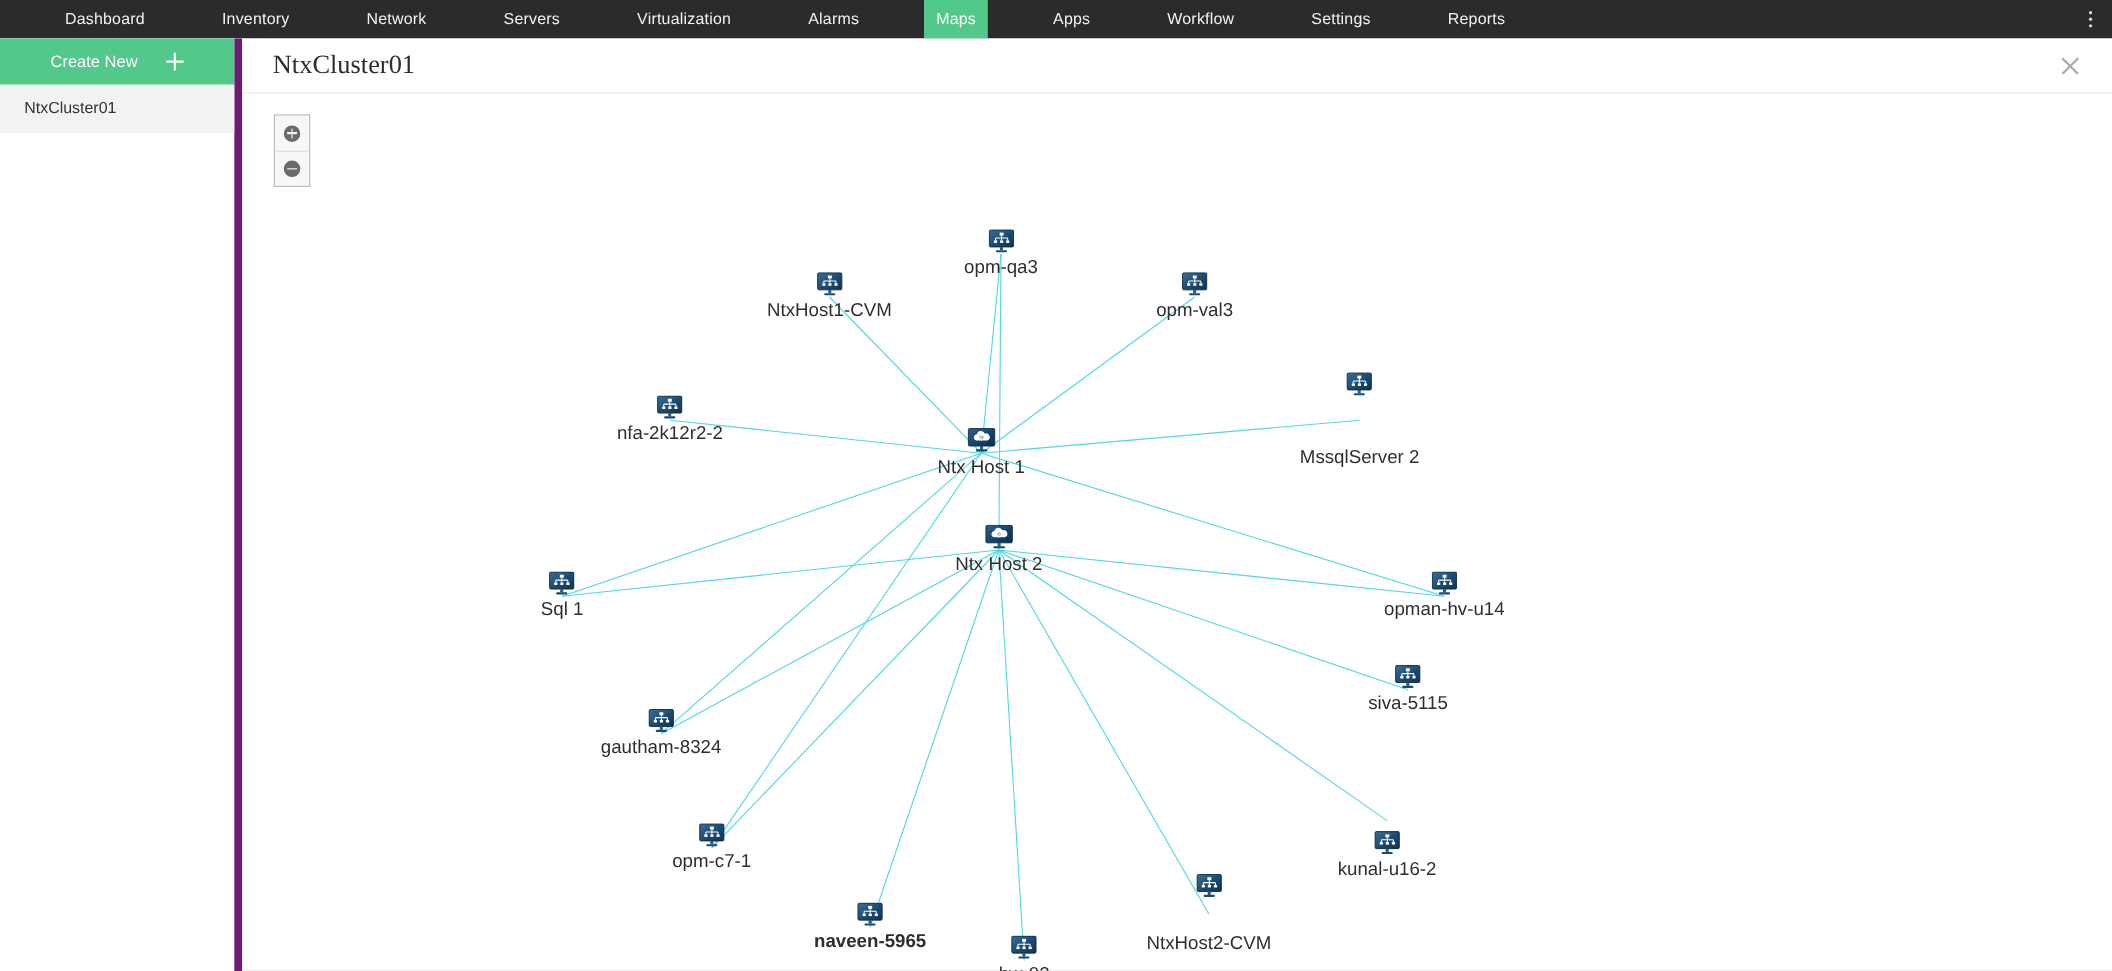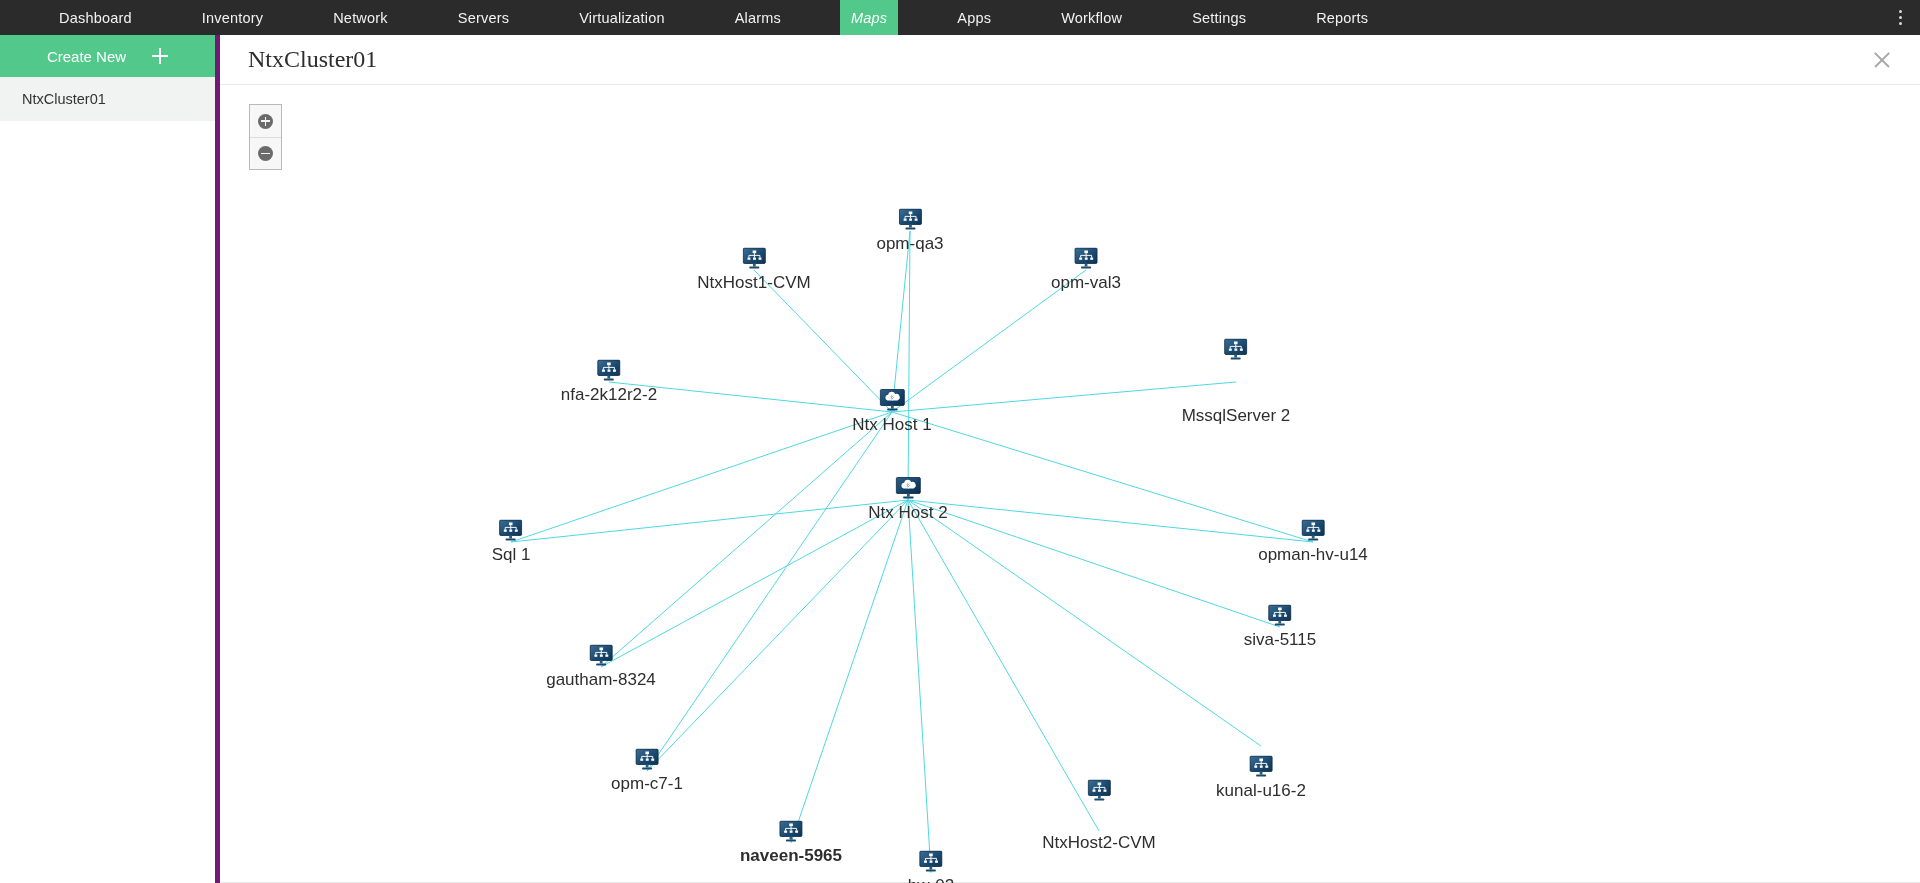--- a/index.html
+++ b/index.html
@@ -24,39 +24,39 @@
     display: flex; align-items: center; justify-content: center;
     padding: 0 11px;
     color: #f2f2f2;
     font-size: 14.5px;
     letter-spacing: .2px;
     cursor: pointer;
     white-space: nowrap;
     user-select: none;
     margin-left: 48px;
   }
-  .nav-item.active { background: #52c98b; color: #ffffff; font-style: italic; }
+  .nav-item.active { background: #52c98b; color: #ffffff; }
   .nav-spacer { flex: 1 1 auto; }
   .nav-kebab {
     width: 40px;
     display: flex; flex-direction: column;
     align-items: center; justify-content: center;
     gap: 3px; cursor: pointer;
   }
   .nav-kebab i {
     display: block; width: 3px; height: 3px;
     border-radius: 50%; background: #d8d8d8;
   }
 
   
   .sidebar {
     position: absolute; top: 35px; left: 0;
     width: 220px; height: 848px;
     background: #ffffff;
-    border-right: 5px solid #701a75;
+    border-right: 7px solid #701a75;
   }
   .create-new {
     height: 42px; background: #52c98b;
     display: flex; align-items: center; justify-content: center;
     gap: 26px; color: #ffffff; font-size: 15px; cursor: pointer;
     user-select: none;
   }
   .plus-icon {
     position: relative; width: 16px; height: 16px; display: block;
   }
@@ -479,21 +479,21 @@
     <rect x="10.3" y="3" width="3.6" height="2.7" fill="#ffffff"></rect>
     <path d="M12.1 5.7 v2.2 M6.6 7.9 h11 M6.6 7.9 v2.1 M12.1 7.9 v2.1 M17.6 7.9 v2.1" stroke="#ffffff" stroke-width="0.95" fill="none"></path>
     <rect x="5.2" y="10" width="2.9" height="2.3" fill="#ffffff"></rect>
     <rect x="10.7" y="10" width="2.9" height="2.3" fill="#ffffff"></rect>
     <rect x="16.2" y="10" width="2.9" height="2.3" fill="#ffffff"></rect>
     <rect x="10.6" y="16" width="2.8" height="3" fill="#2b5b7e"></rect>
     <rect x="7" y="19" width="10" height="1.9" rx="0.7" fill="#1b4a70"></rect>
   </svg>
           <div class="node-label">opm-c7-1</div>
         </div>
-        <div class="node" style="left: 879px; top: 730px; gap: 28px;">
+        <div class="node" style="left: 879px; top: 745px; gap: 28px;">
           <svg class="node-icon" width="24" height="22" viewBox="0 0 24 22">
     <defs>
       <linearGradient id="lg1" x1="0" y1="0" x2="1" y2="1">
         <stop offset="0%" stop-color="#3c6f96"></stop>
         <stop offset="55%" stop-color="#1b4a70"></stop>
         <stop offset="100%" stop-color="#0d3354"></stop>
       </linearGradient>
     </defs>
     <rect x="1" y="0.5" width="22" height="15.5" rx="1.2" fill="url(#lg1)" stroke="#0a2942" stroke-width="0.8"></rect>
     <rect x="10.3" y="3" width="3.6" height="2.7" fill="#ffffff"></rect>

